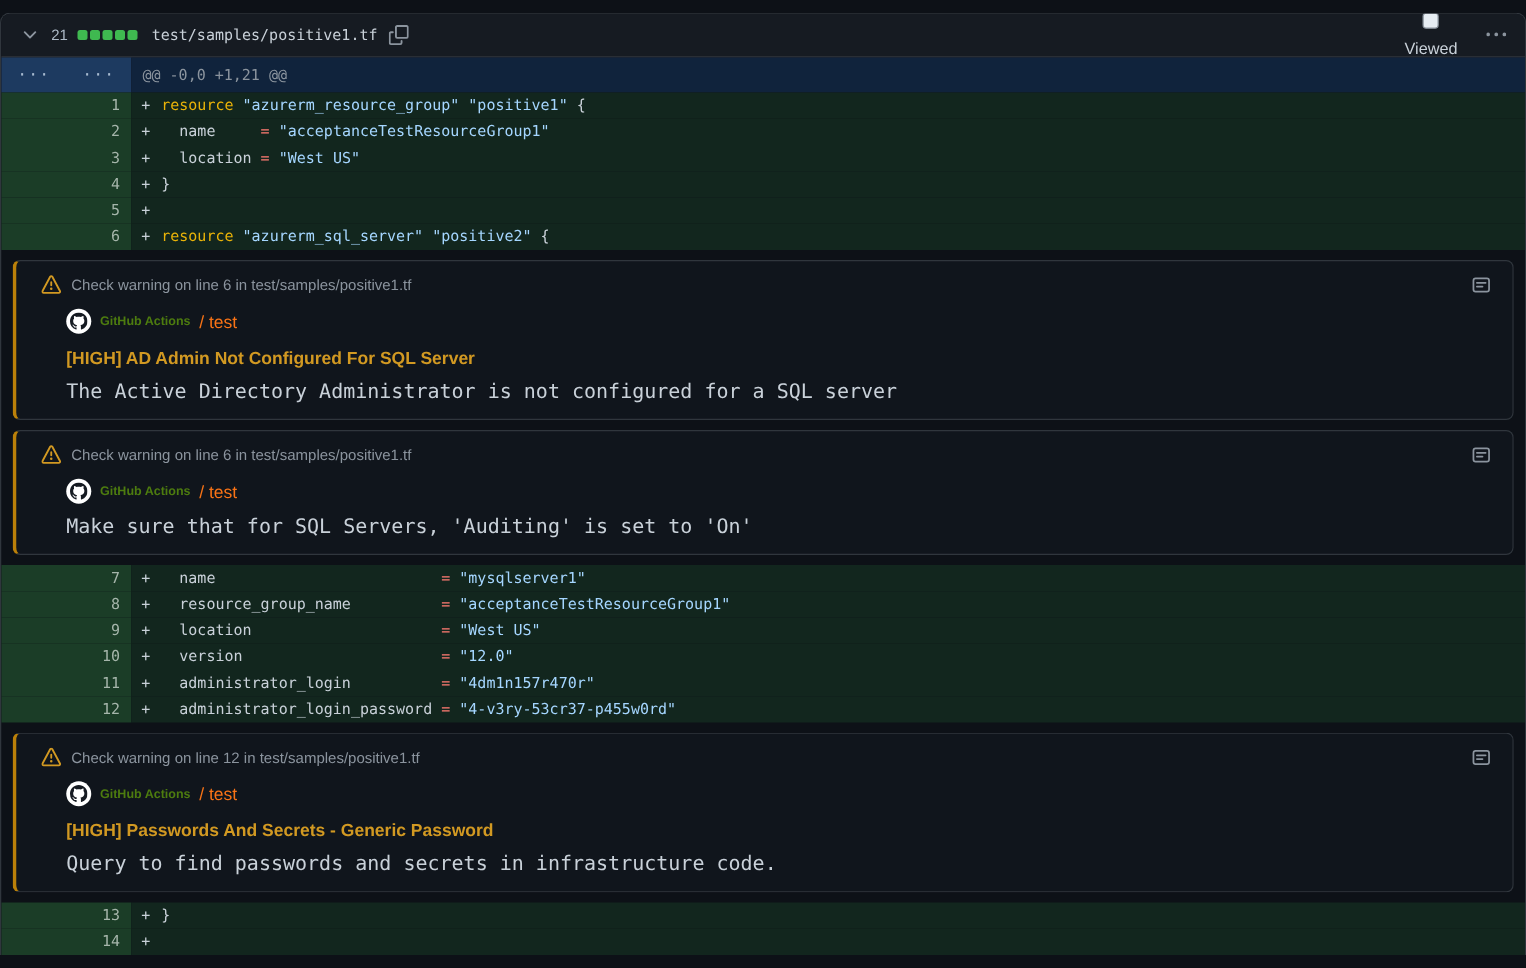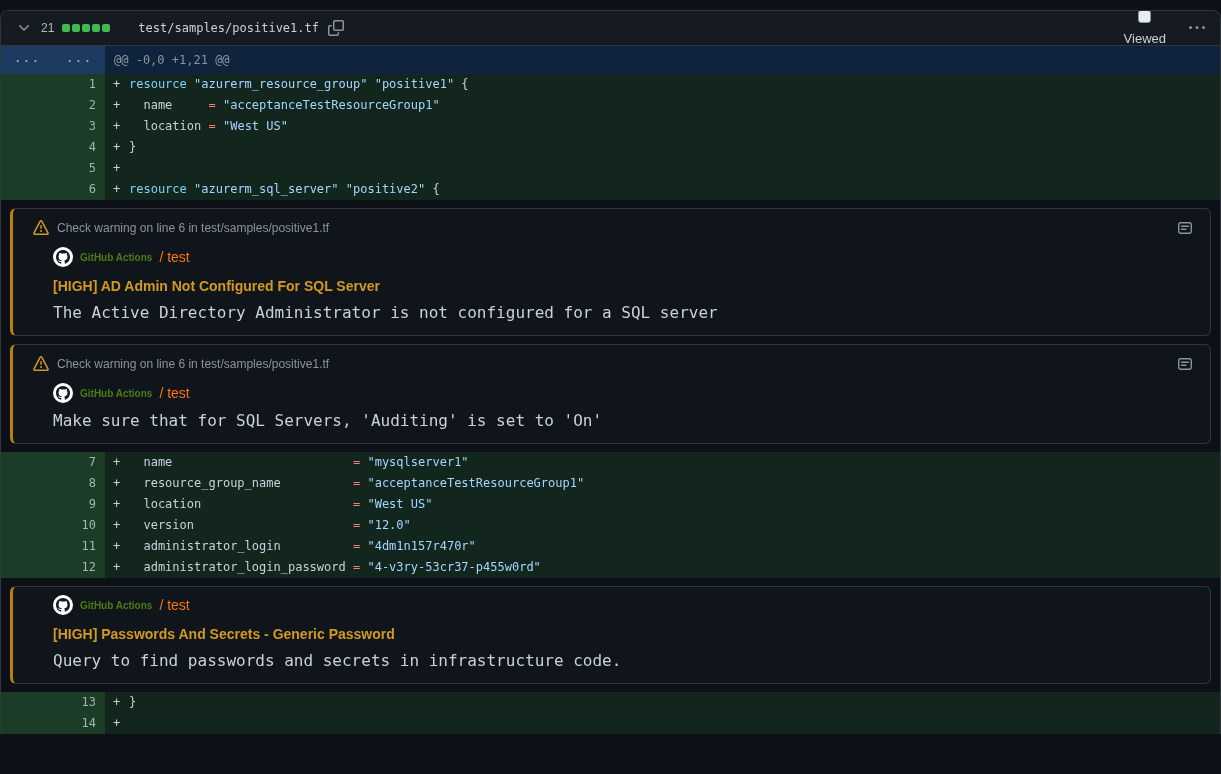--- a/index.html
+++ b/index.html
@@ -11,41 +11,41 @@
 
   
   .file-header { height:35px; background:#161b22; border-bottom:1px solid #30363d;
                  display:flex; align-items:center; padding:0 14px; gap:8px; }
   .icon-btn { background:none; border:none; color:#8b949e; width:18px; height:18px;
               display:flex; align-items:center; justify-content:center; cursor:pointer; padding:0; flex:none; }
   .changes-count { color:#adbac7; font-size:12px; }
   .diffstat { display:flex; gap:2px; align-items:center; }
   .diffstat span { width:8px; height:8px; border-radius:2px; background:#3fb950; }
   .file-path { font-family:"DejaVu Sans Mono","Liberation Mono",monospace; font-size:12px;
-               color:#c9d1d9; cursor:pointer; margin-left:20px; }
+               color:#c9d1d9; cursor:pointer; margin-left:3px; }
   .spacer { flex:1; }
   .viewed { display:flex; align-items:center; gap:8px; font-size:13px; color:#c9d1d9;
             cursor:pointer; margin-right:14px;flex-direction:column; }
   .checkbox { width:13px; height:13px; border-radius:3px; background:#e6edf3;
               border:1px solid #8b949e; flex:none; }
 
   
   .hunk-row { display:flex; height:28px; font-family:"DejaVu Sans Mono","Liberation Mono",monospace;
               font-size:12px; }
   .hunk-gutter { width:104px; background:#1d3a60; display:flex; align-items:center; cursor:pointer; }
   .hunk-gutter span { width:52px; text-align:center; color:#a8bbd0; font-size:13px; letter-spacing:1px; }
   .hunk-text { flex:1; background:#10233c; color:#8b949e; line-height:28px; padding-left:9px; white-space:pre; }
 
   .code-row { display:flex; height:21px; font-family:"DejaVu Sans Mono","Liberation Mono",monospace;
               font-size:12px; line-height:21px; }
   .gutter { width:104px; background:#1b3d27; display:flex; cursor:pointer; flex:none; }
   .gutter .old, .gutter .new { width:52px; text-align:right; padding-right:9px; color:#a5b5aa; }
   .code-cell { flex:1; background:#12261e; white-space:pre; padding-left:8px; overflow:hidden; color:#c9d1d9; }
   .marker { display:inline-block; width:16px; color:#c9d1d9; }
-  .tk-k { color:#7dd3fc; }
+  .tk-k { color:#eab308; }
   .tk-s { color:#a5d6ff; }
   .tk-o { color:#ff7b72; }
   .tk-p { color:#c9d1d9; }
 
   
   .annotation-box { margin:8px 9px; border:1px solid #30363d; border-left:3px solid #bb8009;
                     border-radius:6px; background:#10151c; }
   .annotation-header { display:flex; align-items:center; gap:8px; padding:10px 16px 2px 20px; }
   .a-icon { color:#d29922; width:16px; height:16px; flex:none; display:flex; }
   .annotation-ref { font-size:12px; color:#8b949e; flex:1; }
@@ -254,20 +254,36 @@
         <div class="code-cell"><span class="marker">+</span><span class="tk-p">  administrator_login          </span><span class="tk-o">=</span><span class="tk-p"> </span><span class="tk-s">"4dm1n157r470r"</span></div>
       </div>
       <div class="code-row">
         <div class="gutter">
           <span class="old"></span>
           <span class="new">12</span>
         </div>
         <div class="code-cell"><span class="marker">+</span><span class="tk-p">  administrator_login_password </span><span class="tk-o">=</span><span class="tk-p"> </span><span class="tk-s">"4-v3ry-53cr37-p455w0rd"</span></div>
       </div>
       <div class="annotation-box">
+        <div class="annotation-header">
+          <span class="a-icon">
+            <svg width="16" height="16" viewBox="0 0 16 16" fill="currentColor">
+              <path d="M6.457 1.047c.659-1.234 2.427-1.234 3.086 0l6.082 11.378A1.75 1.75 0 0 1 14.082 15H1.918a1.75 1.75 0 0 1-1.543-2.575Zm1.763.707a.25.25 0 0 0-.44 0L1.698 13.132a.25.25 0 0 0 .22.368h12.164a.25.25 0 0 0 .22-.368L8.22 1.754ZM9 11a1 1 0 1 1-2 0 1 1 0 0 1 2 0Zm-.25-5.25a.75.75 0 0 0-1.5 0v2.5a.75.75 0 0 0 1.5 0v-2.5Z"></path>
+            </svg>
+          </span>
+          <span class="annotation-ref">Check warning on line 12 in test/samples/positive1.tf</span>
+          <button class="annotation-action">
+            <span style="display: flex;">
+              <svg width="16" height="16" viewBox="0 0 16 16" fill="none" stroke="currentColor" stroke-width="1.4">
+                <rect x="1.75" y="2.75" width="12.5" height="10.5" rx="1.75"></rect>
+                <path d="M4.5 6.25h7M4.5 9.25h4.5" stroke-linecap="round"></path>
+              </svg>
+            </span>
+          </button>
+        </div>
         <div class="annotation-body">
           <div class="app-row">
             <span class="avatar">
               <span style="display: flex;">
                 <svg width="14" height="14" viewBox="0 0 16 16" fill="currentColor">
                   <path d="M8 0c4.42 0 8 3.58 8 8a8.013 8.013 0 0 1-5.45 7.59c-.4.08-.55-.17-.55-.38 0-.27.01-1.13.01-2.2 0-.75-.25-1.23-.54-1.48 1.78-.2 3.65-.88 3.65-3.95 0-.88-.31-1.59-.82-2.15.08-.2.36-1.02-.08-2.12 0 0-.67-.22-2.2.82-.64-.18-1.32-.27-2-.27-.68 0-1.36.09-2 .27-1.53-1.03-2.2-.82-2.2-.82-.44 1.1-.16 1.92-.08 2.12-.51.56-.82 1.28-.82 2.15 0 3.06 1.86 3.75 3.64 3.95-.23.2-.44.55-.51 1.07-.46.21-1.61.55-2.33-.66-.15-.24-.6-.83-1.23-.82-.67.01-.27.38.01.53.34.19.73.9.82 1.13.16.45.68 1.31 2.69.94 0 .67.01 1.3.01 1.49 0 .21-.15.45-.55.38A8.013 8.013 0 0 1 0 8c0-4.42 3.58-8 8-8Z"></path>
                 </svg>
               </span>
             </span>
             <span class="app-name">GitHub Actions</span>

